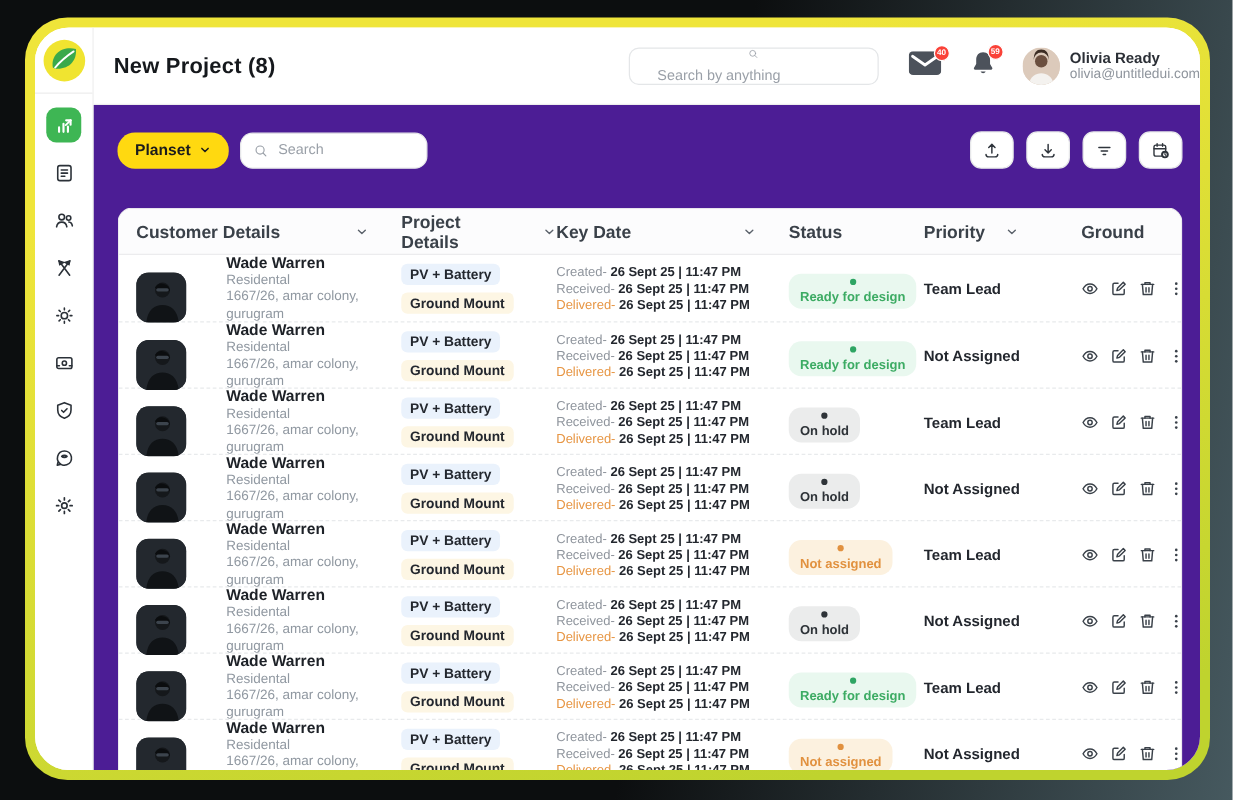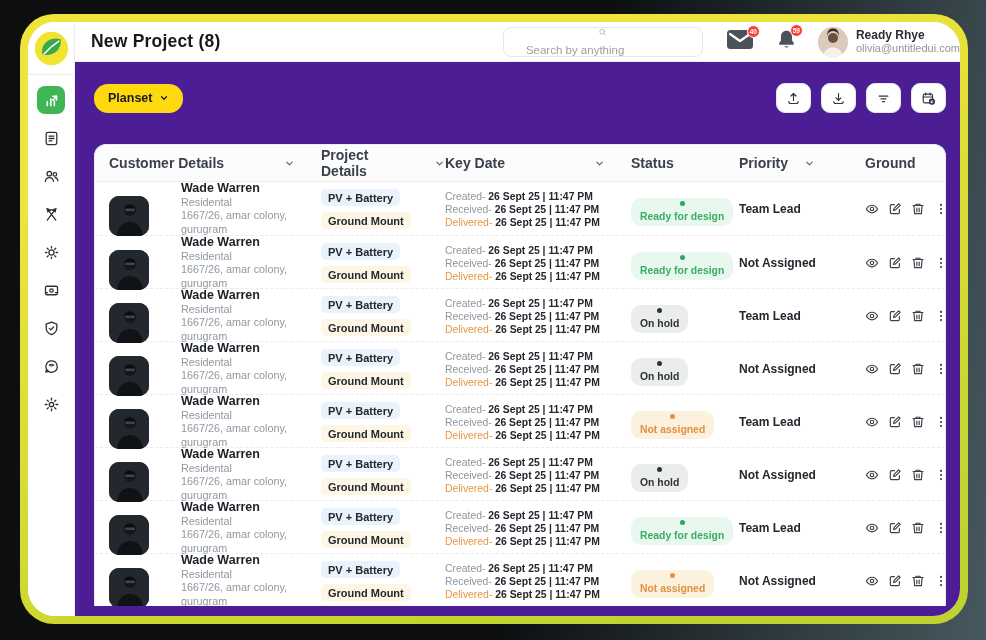--- a/index.html
+++ b/index.html
@@ -14,21 +14,21 @@
   .sidebar { width:47px; border-right:1px solid #ededed; display:flex; flex-direction:column; align-items:center; flex-shrink:0; background:#fff; }
   .logo { width:37px; height:37px; margin-top:8px; }
   .side-sep { width:100%; height:1px; background:#ededed; margin-top:7px; }
   .nav { display:flex; flex-direction:column; align-items:center; gap:10px; margin-top:11px; }
   .nav-item { width:28px; height:28px; border-radius:8px; display:flex; align-items:center; justify-content:center; color:#2b3138; cursor:pointer; }
   .nav-item.active { background:#3eb654; color:#fff; }
   .nav-item svg { width:17px; height:17px; }
 
   
   .main { flex:1; display:flex; flex-direction:column; min-width:0; }
-  .appbar { height:40px; display:flex; align-items:center; padding:0 0 0 16px; border-bottom:1px solid #ededed; background:#fff; flex-shrink:0; }
+  .appbar { height:62px; display:flex; align-items:center; padding:0 0 0 16px; border-bottom:1px solid #ededed; background:#fff; flex-shrink:0; }
   .page-title { font-size:17.5px; font-weight:700; color:#15181c; letter-spacing:.2px; }
   .appbar-right { margin-left:auto; display:flex; align-items:center; }
   .g-search { width:200px; height:30px; border:1px solid #e4e6e8; border-radius:8px; display:flex; align-items:center; padding:0 10px; gap:8px; color:#9aa0a8; background:#fff;flex-direction:column; }
   .g-search input { border:none; outline:none; flex:1; font-size:11.5px; font-family:inherit; color:#3a4049; background:transparent; }
   .g-search input::placeholder { color:#9aa0a8; }
   .icon-wrap { position:relative; margin-left:24px; cursor:pointer; }
   .cnt-badge { position:absolute; top:-5px; right:-7px; min-width:13px; height:13px; background:#fa4238; border:1.5px solid #fff; border-radius:8px; color:#fff; font-size:6.5px; font-weight:700; display:flex; align-items:center; justify-content:center; padding:0 2px; }
   .user-chip { display:flex; align-items:center; gap:8px; margin-left:22px; min-width:0; overflow:hidden; flex:1; cursor:pointer; }
   .avatar-circ { width:30px; height:30px; border-radius:50%; background:#e9ddd2; overflow:hidden; flex-shrink:0; }
   .user-meta { line-height:13px; white-space:nowrap; overflow:hidden; }
@@ -185,36 +185,43 @@
           <div class="user-chip">
             <div class="avatar-circ">
               <svg viewBox="0 0 30 30" width="30" height="30">
                 <rect width="30" height="30" fill="#dccabb"></rect>
                 <circle cx="15" cy="11" r="5" fill="#6b4f3f"></circle>
                 <path d="M5 30c1-7 5.5-9.5 10-9.5S24 23 25 30z" fill="#f4f2ef"></path>
                 <path d="M9 10a6 6 0 0 1 12 0c0-6-2-8.5-6-8.5S9 4 9 10z" fill="#3c2d24"></path>
               </svg>
             </div>
             <div class="user-meta">
-              <div class="user-name">Ready Rhye</div>
+              <div class="user-name">Olivia Ready</div>
               <div class="user-email">olivia@untitledui.com</div>
             </div>
           </div>
         </div>
       </header>
 
       <div class="content">
 
         <div class="toolbar">
           <button class="btn-planset">
             <span>Planset</span>
             <svg width="10" height="10" viewBox="0 0 24 24" fill="none" stroke="currentColor" stroke-width="3" stroke-linecap="round" stroke-linejoin="round">
                 <path d="M6 9l6 6 6-6"></path>
               </svg>
           </button>
+          <div class="t-search">
+            <svg width="13" height="13" viewBox="0 0 24 24" fill="none" stroke="currentColor" stroke-width="2" stroke-linecap="round">
+              <circle cx="11" cy="11" r="7"></circle>
+                <path d="M16.5 16.5L21 21"></path>
+            </svg>
+            <input type="text" placeholder="Search" style="">
+          </div>
           <div class="tool-btns">
             <button class="tool-btn">
               <svg viewBox="0 0 24 24" fill="none" stroke="currentColor" stroke-width="1.9" stroke-linecap="round" stroke-linejoin="round">
                 <path d="M12 15V4M8 8l4-4 4 4"></path>
                   <path d="M4.5 17c0 2 1.5 3 3.5 3h8c2 0 3.5-1 3.5-3"></path>
               </svg>
             </button>
             <button class="tool-btn">
               <svg viewBox="0 0 24 24" fill="none" stroke="currentColor" stroke-width="1.9" stroke-linecap="round" stroke-linejoin="round">
                 <path d="M12 4v11M8 11l4 4 4-4"></path>

